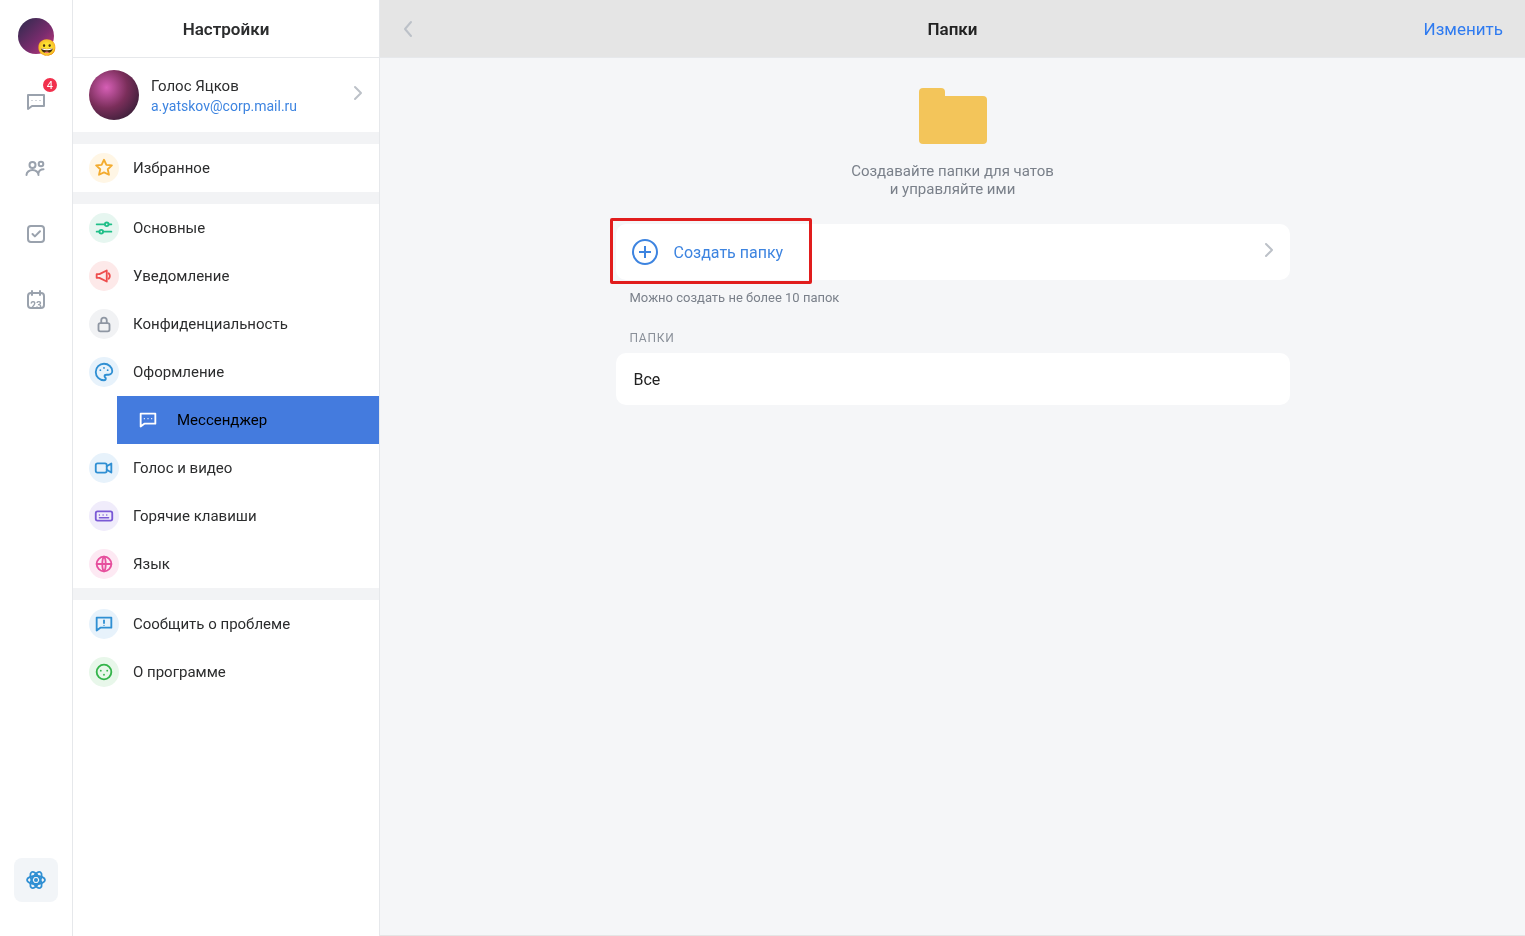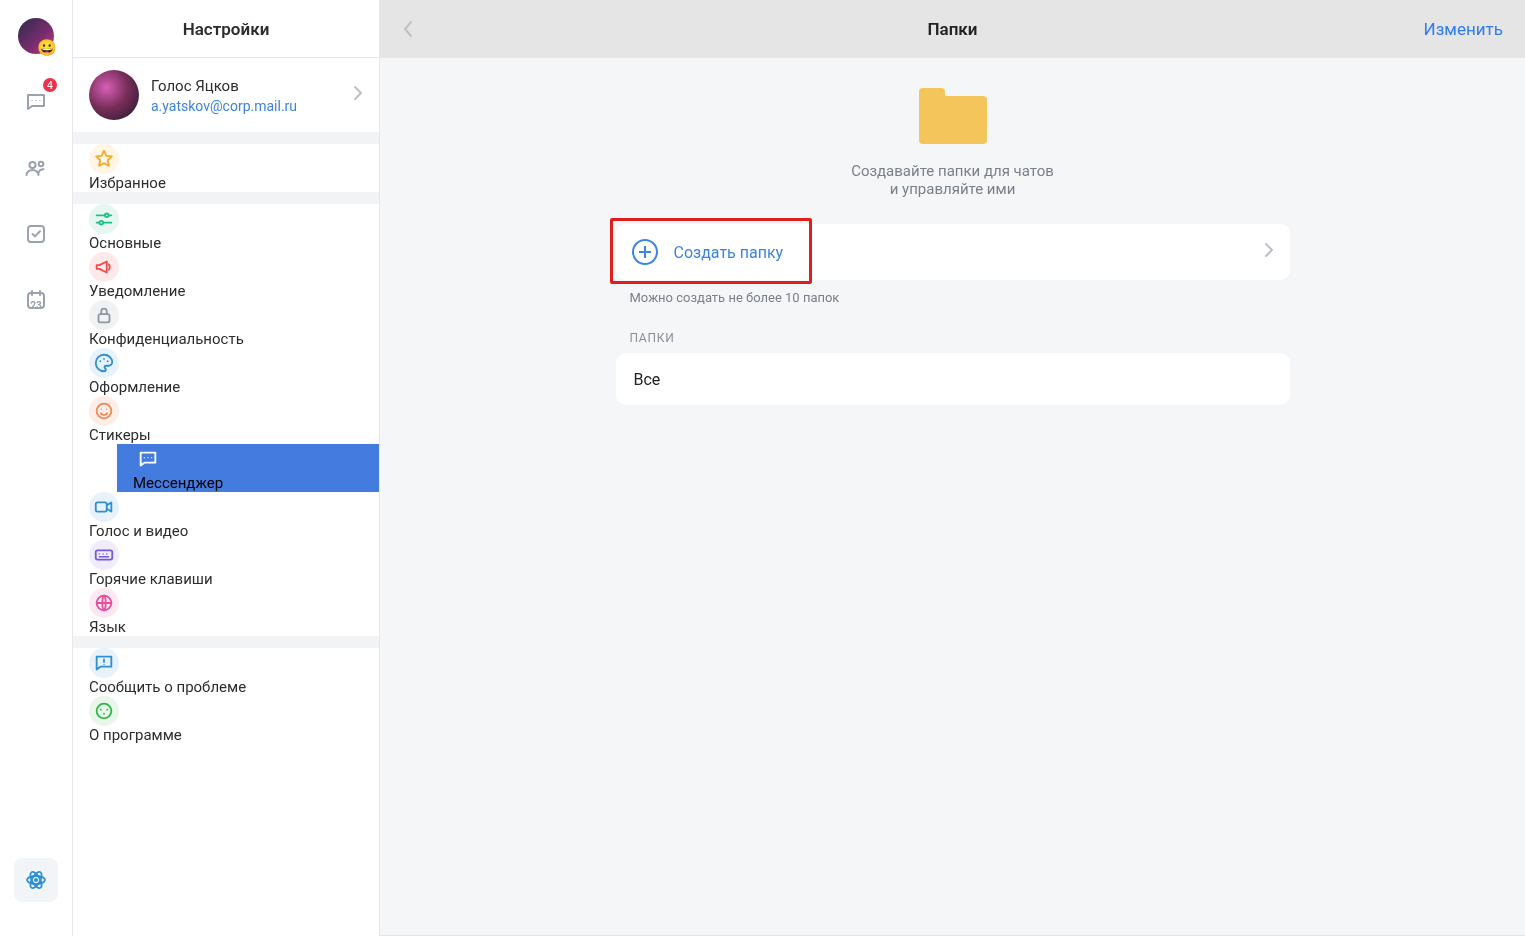--- a/index.html
+++ b/index.html
@@ -120,26 +120,26 @@
     }
     .thick-div {
       height: 12px;
       background: #f2f3f5;
     }
     .section {
       background: #fff;
     }
     .list-item {
       display: flex;
+      align-items: center;
       padding: 0 16px;
       height: 48px;
       cursor: pointer;
       font-size: 15px;
       color: #2c2d2e;
-      flex-direction: column;
     }
     .list-item.active {
       background: #447bde;
       color: #000000;
       margin-left: 44px;
     }
     .list-item.active .icon-shell { color: #fff; background: transparent;}
     .icon-shell {
       width: 30px; height: 30px;
       border-radius: 50%;
@@ -366,31 +366,20 @@
       <span class="icon-shell">
           <svg class="sv" viewBox="0 0 24 24">
             <path d="M12 3a9 9 0 100 18c1.2 0 2-.7 2-1.8 0-1.3-1.4-1.2-1.4-2.6 0-1 .8-1.6 2.1-1.6H17a4 4 0 004-4C21 6.8 17 3 12 3z"></path>
             <circle cx="8" cy="10" r="1" fill="currentColor" stroke="none"></circle>
             <circle cx="12" cy="7.5" r="1" fill="currentColor" stroke="none"></circle>
             <circle cx="16" cy="10" r="1" fill="currentColor" stroke="none"></circle>
           </svg>
         </span>
       <span>Оформление</span>
     </div>
-    <div class="list-item stick">
-      <span class="icon-shell">
-          <svg class="sv" viewBox="0 0 24 24">
-            <circle cx="12" cy="12" r="8"></circle>
-            <circle cx="9" cy="10" r=".8" fill="currentColor" stroke="none"></circle>
-            <circle cx="15" cy="10" r=".8" fill="currentColor" stroke="none"></circle>
-            <path d="M8.5 14.5c1 1.2 2.2 1.8 3.5 1.8s2.5-.6 3.5-1.8"></path>
-          </svg>
-        </span>
-      <span>Стикеры</span>
-    </div>
     <div class="list-item msgr active">
       <span class="icon-shell">
           <svg class="sv" viewBox="0 0 24 24">
             <path d="M4 5h16v11H8l-4 3V5z"></path>
             <circle cx="8" cy="10.5" r=".7" fill="currentColor" stroke="none"></circle>
             <circle cx="12" cy="10.5" r=".7" fill="currentColor" stroke="none"></circle>
             <circle cx="16" cy="10.5" r=".7" fill="currentColor" stroke="none"></circle>
           </svg>
         </span>
       <span>Мессенджер</span>

